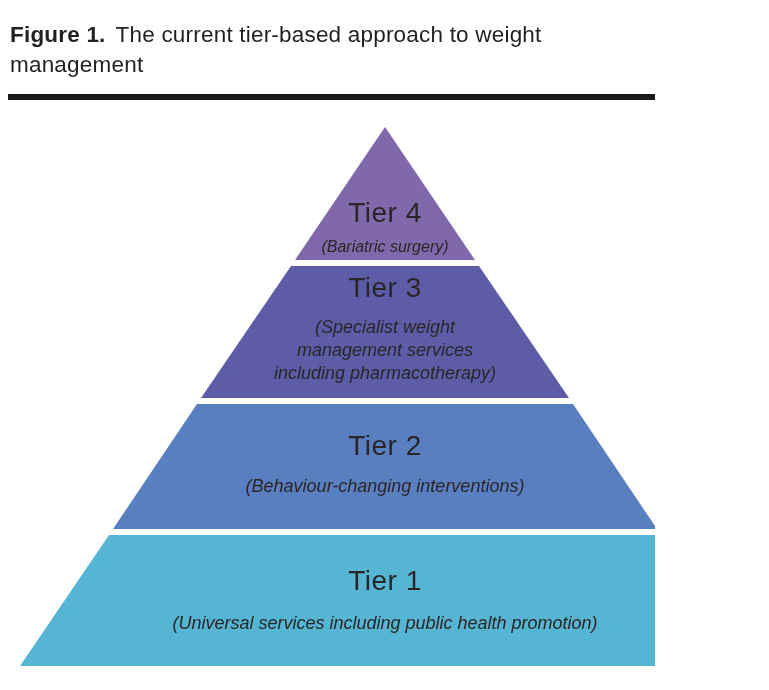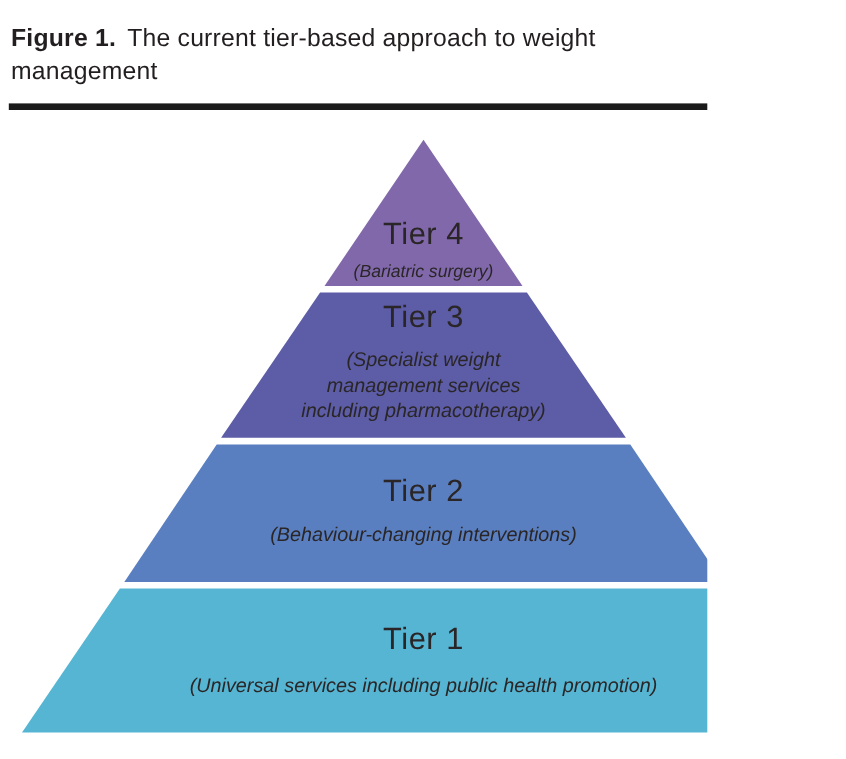--- a/index.html
+++ b/index.html
@@ -7,20 +7,21 @@
     padding: 0;
     background: #ffffff;
     font-family: "Liberation Sans", sans-serif;
   }
   .page {
     position: relative;
     width: 643px;
     height: 690px;
     background: #ffffff;
     overflow: hidden;
+    padding-left: 12px;
   }
   .caption {
     position: absolute;
     top: 20px;
     left: 10px;
     width: 660px;
     font-size: 22.5px;
     line-height: 30px;
     color: #231f20;
     letter-spacing: 0.2px;

